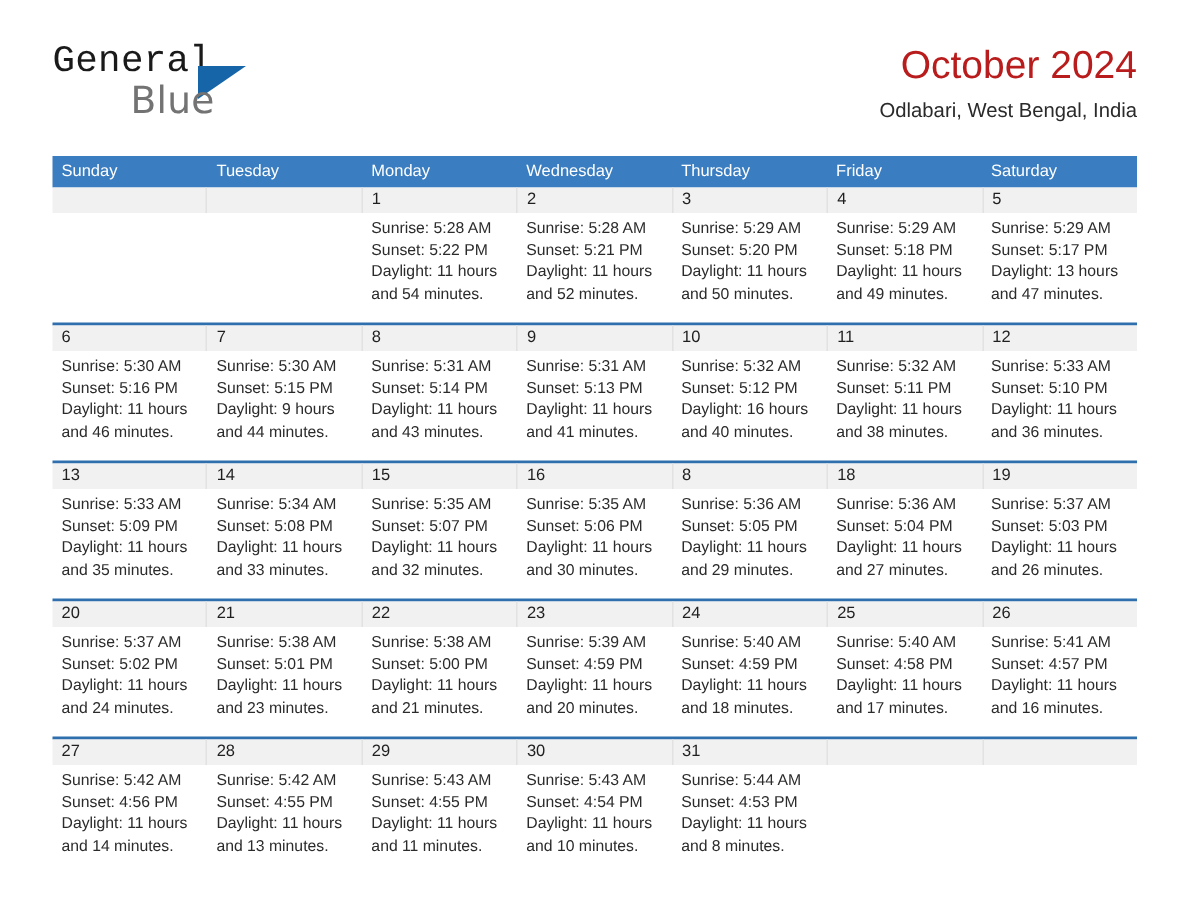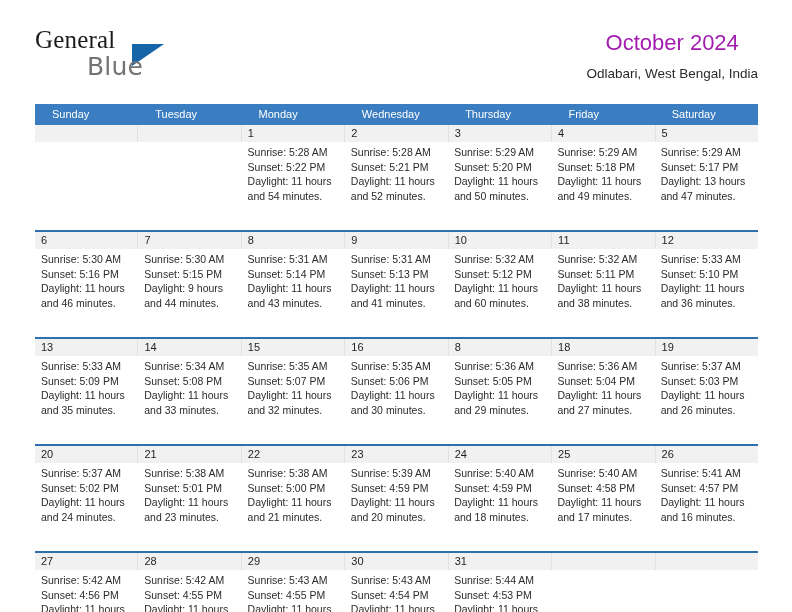--- a/index.html
+++ b/index.html
@@ -36,21 +36,21 @@
     width: 240px;
     height: 62px;
   }
   .logo-general {
     position: absolute;
     left: 0;
     top: 0;
     font-size: 25px;
     letter-spacing: 0.2px;
     color: #1a1a1a;
-    font-family: Liberation Serif, serif;
+    font-family: Liberation Mono, monospace;
   }
   .logo-blue {
     position: absolute;
     left: 52px;
     top: 26px;
     font-size: 25px;
     letter-spacing: 0.2px;
     color: #737373;
     font-family: "DejaVu Sans", sans-serif;
   }
@@ -64,26 +64,25 @@
     border-bottom: 22px solid transparent;
   }
 
   .title-block {
     position: absolute;
     right: 0;
     top: 0;
     text-align: right;
   }
   .cal-title {
-    font-size: 22px;
-    color: #a21caf;
+    font-size: 26px;
+    color: #b91c1c;
     line-height: 34px;
     white-space: nowrap;
     font-family: "Liberation Sans", sans-serif;
-    text-align: center;
   }
   .cal-subtitle {
     font-size: 13.5px;
     color: #2a2a2a;
     line-height: 20px;
     margin-top: 4px;
     white-space: nowrap;
     font-family: "Liberation Sans", sans-serif;
   }
 
@@ -97,21 +96,21 @@
   .weekdays {
     display: flex;
     background: #3a7dc0;
     height: 21px;
   }
   .weekday {
     flex: 1 1 0;
     color: #ffffff;
     font-size: 11px;
     line-height: 21px;
-    padding-left: 17px;
+    padding-left: 6px;
     box-sizing: border-box;
     white-space: nowrap;
   }
 
   .week {
     border-top: 2px solid #2f6fae;
   }
   .week:first-of-type {
     border-top: none;
   }
@@ -128,22 +127,23 @@
     line-height: 17px;
     padding-left: 6px;
     color: #1f1f1f;
     white-space: nowrap;
   }
   .num-cell:first-child {
     border-left: none;
   }
   .info-row {
     display: flex;
-    height: 88px;
+    height: 73px;
     background: #ffffff;
+    justify-content: center;
   }
   .info-cell {
     flex: 1 1 0;
     box-sizing: border-box;
     padding: 3px 8px 0 6px;
     font-size: 10.5px;
     line-height: 14.6px;
     color: #2b2b2b;
   }
   .info-line {
@@ -259,21 +259,21 @@
               <div class="info-line wrap">Daylight: 11 hours and 43 minutes.</div>
             </div>
             <div class="info-cell">
               <div class="info-line">Sunrise: 5:31 AM</div>
               <div class="info-line">Sunset: 5:13 PM</div>
               <div class="info-line wrap">Daylight: 11 hours and 41 minutes.</div>
             </div>
             <div class="info-cell">
               <div class="info-line">Sunrise: 5:32 AM</div>
               <div class="info-line">Sunset: 5:12 PM</div>
-              <div class="info-line wrap">Daylight: 11 hours and 60 minutes.</div>
+              <div class="info-line wrap">Daylight: 16 hours and 40 minutes.</div>
             </div>
             <div class="info-cell">
               <div class="info-line">Sunrise: 5:32 AM</div>
               <div class="info-line">Sunset: 5:11 PM</div>
               <div class="info-line wrap">Daylight: 11 hours and 38 minutes.</div>
             </div>
             <div class="info-cell">
               <div class="info-line">Sunrise: 5:33 AM</div>
               <div class="info-line">Sunset: 5:10 PM</div>
               <div class="info-line wrap">Daylight: 11 hours and 36 minutes.</div>

